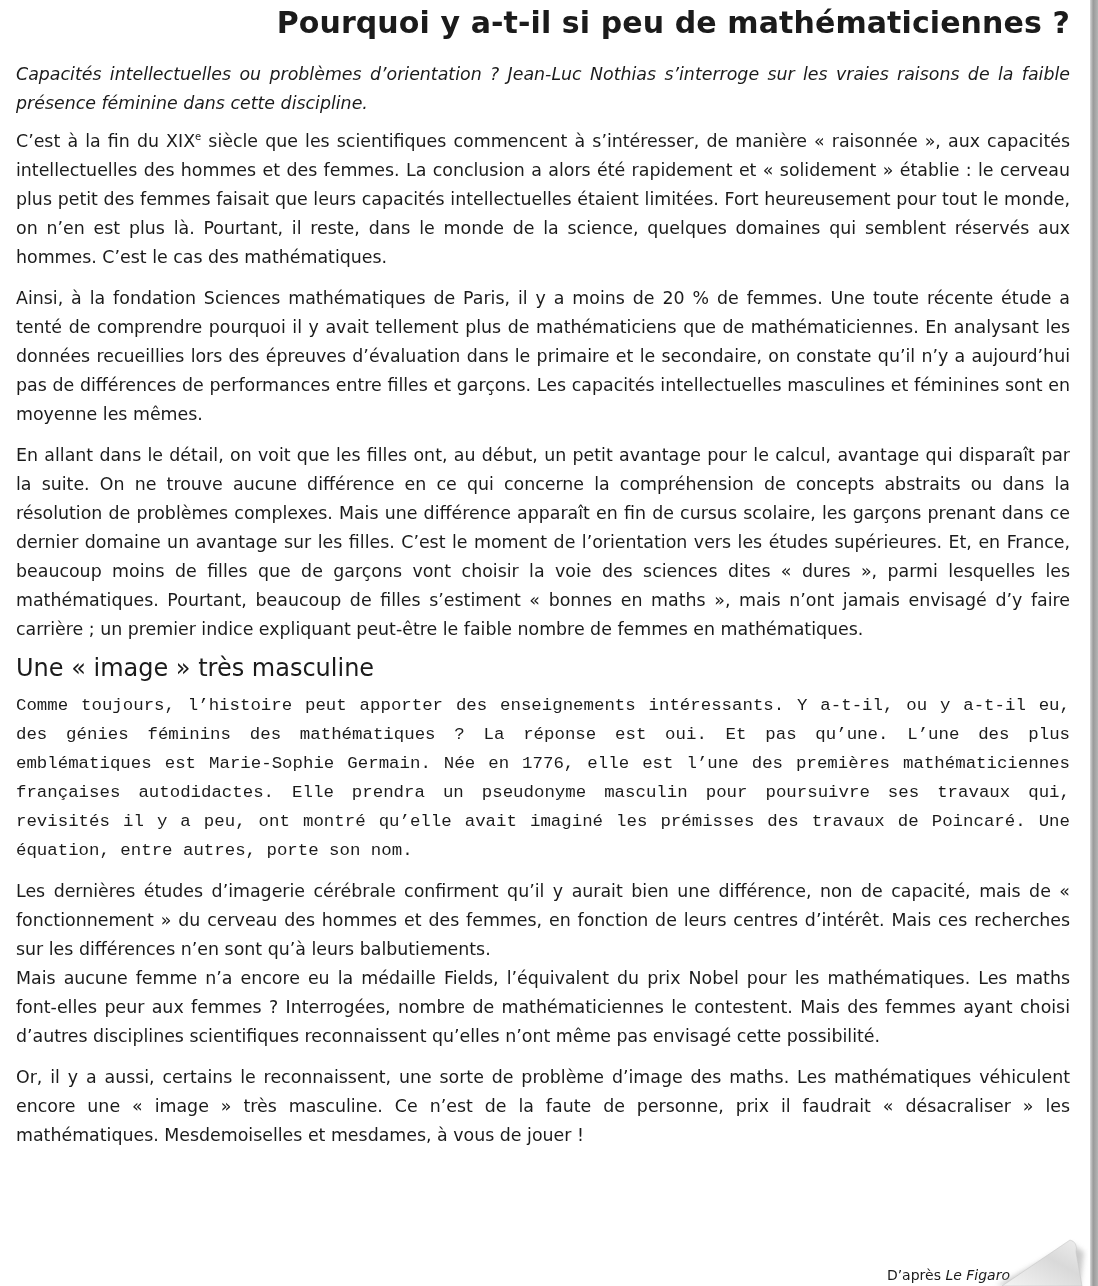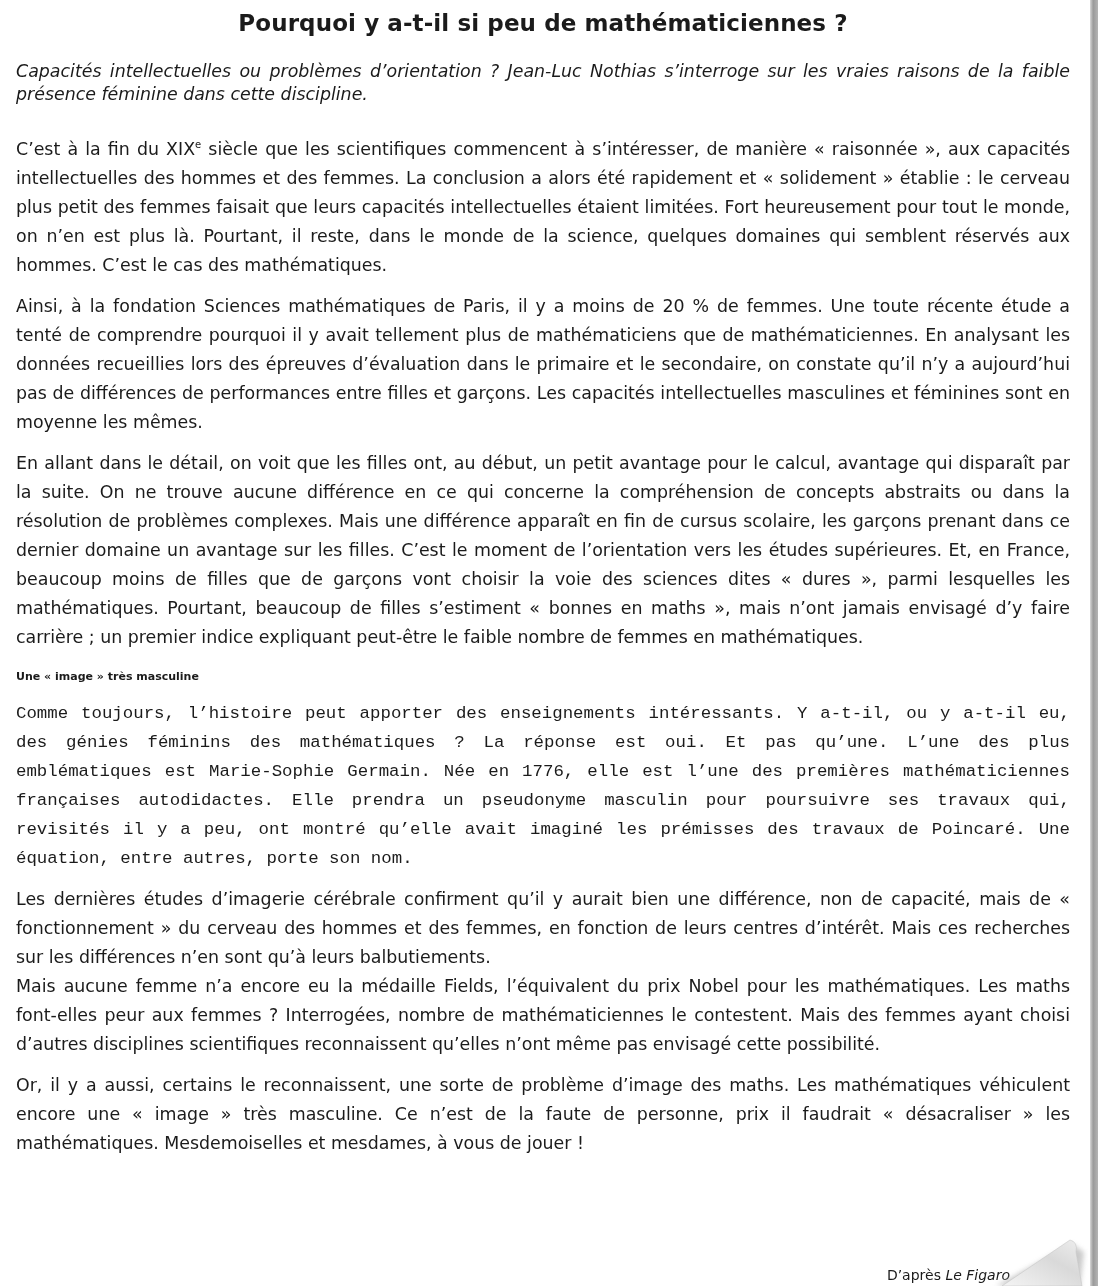--- a/index.html
+++ b/index.html
@@ -8,34 +8,34 @@
     font-family: "DejaVu Sans", sans-serif; color: #1b1b1b;
   }
   .right-edge {
     position: absolute; top: 0; right: 0; width: 8px; height: 1286px;
     background: linear-gradient(to right, #d8d8d8 0%, #9a9a9a 40%, #b5b5b5 100%);
   }
   .page {
     position: absolute; left: 16px; top: 0; width: 1054px;
   }
   h1 {
-    margin: 6px 0 0 0; text-align: center; font-weight: bold;
-    font-size: 23px; line-height: 34px; letter-spacing: 0.1px;
+    margin: 6px 0 0 0; text-align: right; font-weight: bold;
+    font-size: 30px; line-height: 34px; letter-spacing: 0.1px;
   }
   .chapo {
-    margin: 20px 0 0 0; font-style: italic; font-size: 17.4px; line-height: 23px;
+    margin: 20px 0 0 0; font-style: italic; font-size: 17.4px; line-height: 29px;
     text-align: justify;
   }
   p.body {
     margin: 12px 0 0 0; font-size: 17.4px; line-height: 29px; text-align: justify;
     letter-spacing: 0px;
   }
-  p.body.first { margin-top: 29px; }
+  p.body.first { margin-top: 9px; }
   h2 {
-    margin: 10px 0 0 0; font-size: 11px; line-height: 29px; font-weight: bold;
+    margin: 10px 0 0 0; font-size: 24px; line-height: 29px; font-weight: normal;
   }
   h2 + p.body { margin-top: 8px; font-family: Liberation Mono, monospace; }
   sup { font-size: 10px; line-height: 0; }
   .source {
     position: absolute; right: 88px; top: 1225px; font-size: 14px; line-height: 29px; margin-top: 36px;
   }
   .source i { font-style: italic; }
   .curl {
     position: absolute; right: 10px; bottom: 0; width: 100px; height: 56px;
   }

